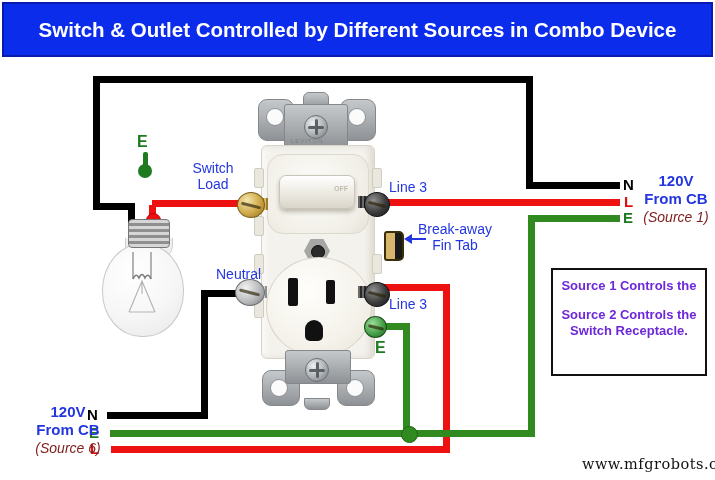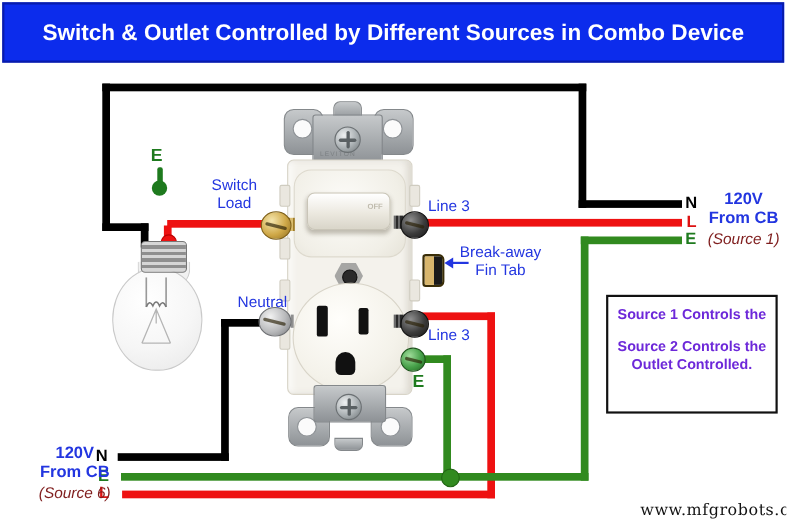--- a/index.html
+++ b/index.html
@@ -185,18 +185,18 @@
   <div class="srcblk" style="left:18px;top:403px;width:100px;">
     <div>120V</div>
     <div>From CB</div>
     <div class="plain">(Source 6)</div>
   </div>
 
   <div class="infobox">
     <div>Source 1 Controls the</div>
     <div class="gap"></div>
     <div>Source 2 Controls the</div>
-    <div>Outlet Controlled.</div>
+    <div>Switch Receptacle.</div>
   </div>
 
   <div class="wm">www.mfgrobots.com</div>
 
 </div>
 
 </body></html>

